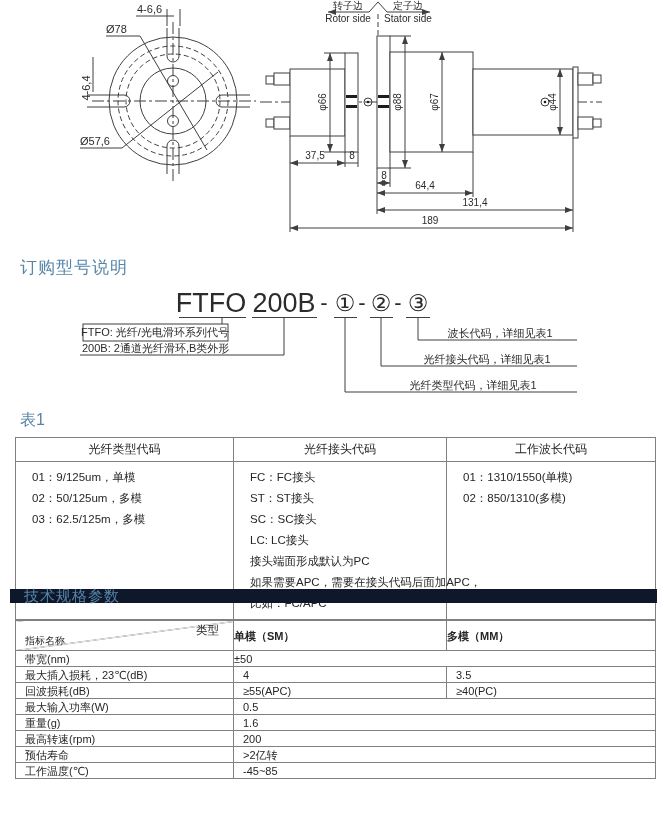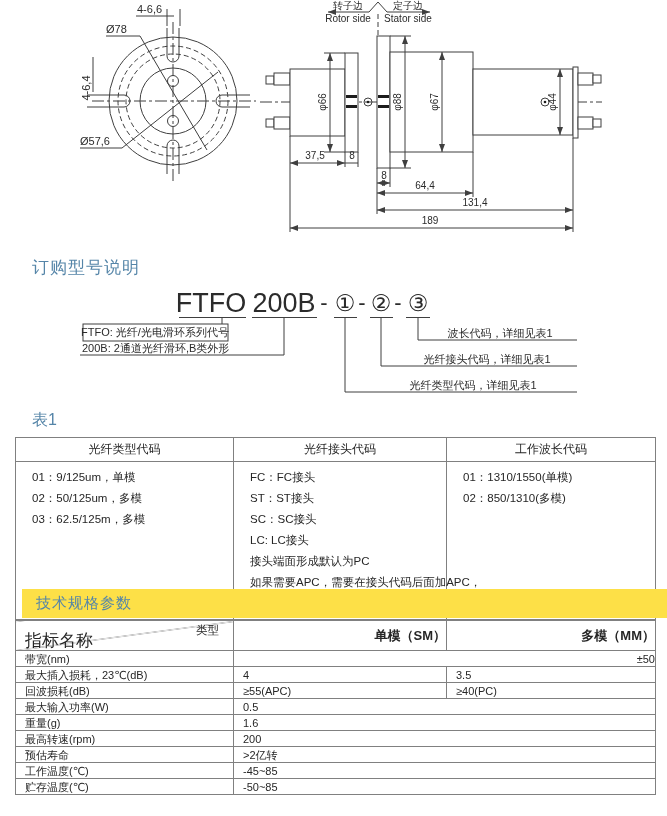--- a/index.html
+++ b/index.html
@@ -7,39 +7,39 @@
         font-family:"Liberation Sans","DejaVu Sans",sans-serif;color:#262626;text-decoration:underline;}
   .abs{position:absolute;}
   svg text{font-family:"Liberation Sans","DejaVu Sans",sans-serif;fill:#2b2b2b;}
   .ln{stroke:#3f3f3f;stroke-width:1;fill:none;}
   .lnw{stroke:#3f3f3f;stroke-width:1;fill:#ffffff;}
   .dash{stroke-dasharray:5 3;}
   .cl{stroke-dasharray:12 3 3 3;}
   .thick{fill:#1c1c1c;stroke:none;}
   .dtxt{font-size:10px;}
   .dtxt11{font-size:11px;}
-  .h-blue{color:#5585a8;margin-left:12px;}
+  .h-blue{color:#5585a8;}
   .sec-title{font-size:17px;letter-spacing:1px;}
-  .banner{background:#fde047;height:29px;display:flex;align-items:center;
+  .banner{background:#0f172a;height:14px;display:flex;align-items:center;
           padding-left:14px;font-size:15px;letter-spacing:1px;}
   table{border-collapse:collapse;background:#fff;}
   .t1{width:640px;table-layout:fixed;}
   .t1 th,.t1 td{border:1px solid #808080;font-weight:normal;}
   .t1 th{height:21px;font-size:12px;text-align:center;margin-top:20px;}
   .t1 td{vertical-align:top;padding:5px 0 5px 16px;font-size:11.5px;}
   .t1 td div{line-height:21px;white-space:nowrap;}
   .t2{width:640px;table-layout:fixed;font-size:11px;border-radius:26px;}
   .t2 td{border:1px solid #808080;height:15px;line-height:14px;padding:0 0 0 9px;}
   .t2 .hd{height:29px;padding:0;}
   .t2 .corner{position:relative;padding:0;
       background:linear-gradient(to bottom right,transparent calc(50% - 0.6px),#808080 50%,transparent calc(50% + 0.6px));}
   .t2 .corner .tr{position:absolute;top:2px;right:14px;font-size:11.5px;}
-  .t2 .corner .bl{position:absolute;bottom:2px;left:9px;font-size:17px;}
-  .t2 .colhd{text-align:right;font-weight:bold;font-size:13px;}
-  .t2 .ctr{text-align:right;padding:0;}
+  .t2 .corner .bl{position:absolute;bottom:2px;left:9px;font-size:10px;}
+  .t2 .colhd{text-align:left;font-weight:bold;font-size:11px;}
+  .t2 .ctr{text-align:left;padding:0;}
 </style>
 </head>
 <body>
 
 <div class="page">
 
   <svg class="abs" style="left:0;top:0" width="667" height="250" viewBox="0 0 667 250">
     <defs>
       <marker id="arE" markerWidth="10" markerHeight="8" refX="8" refY="3" orient="auto" markerUnits="userSpaceOnUse">
         <path d="M0,0 L8,3 L0,6 z" fill="#3f3f3f"></path>
@@ -280,20 +280,16 @@
       <td colspan="2">200</td>
     </tr>
     <tr>
       <td>预估寿命</td>
       <td colspan="2">&gt;2亿转</td>
     </tr>
     <tr>
       <td>工作温度(℃)</td>
       <td colspan="2">-45~85</td>
     </tr>
-    <tr>
-      <td>贮存温度(℃)</td>
-      <td colspan="2">-50~85</td>
-    </tr>
   </tbody>
     </table>
 
 </div>
 
 </body></html>

